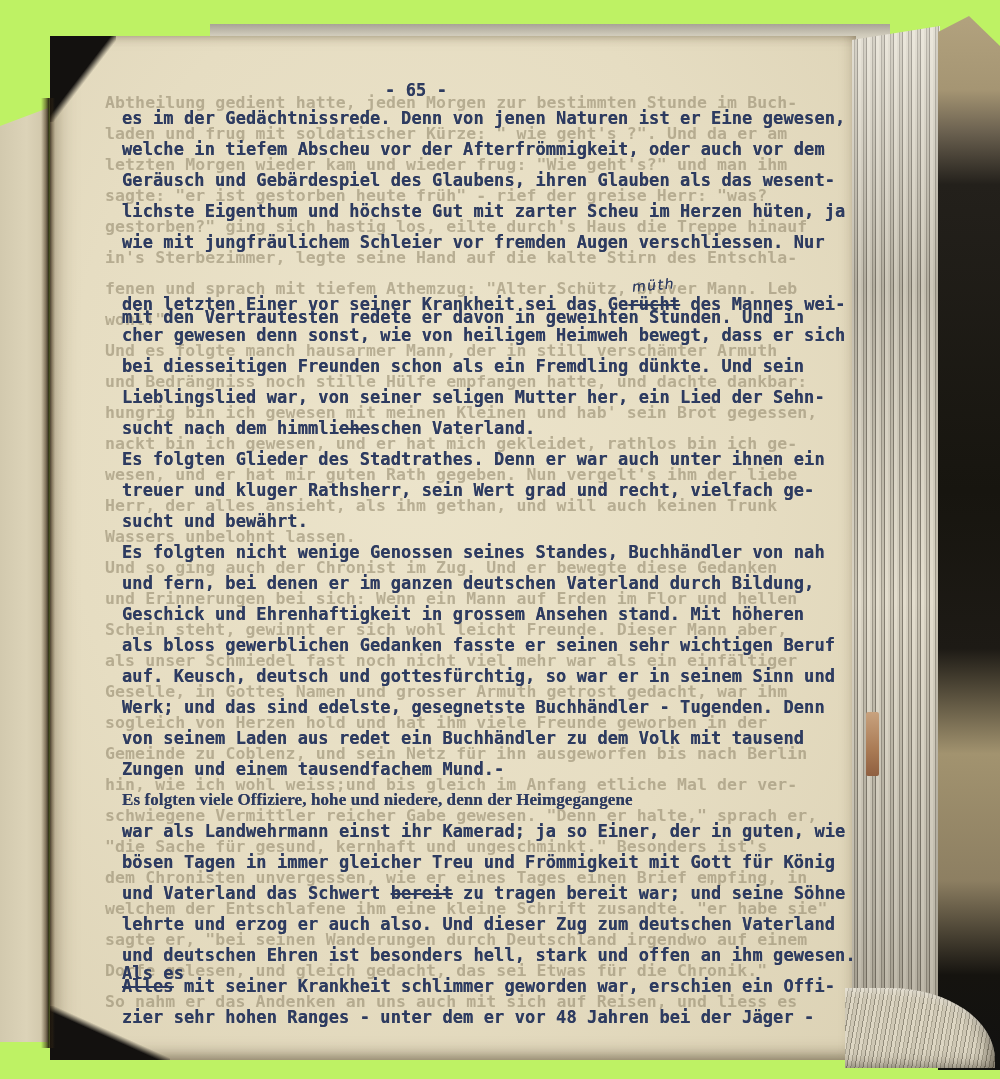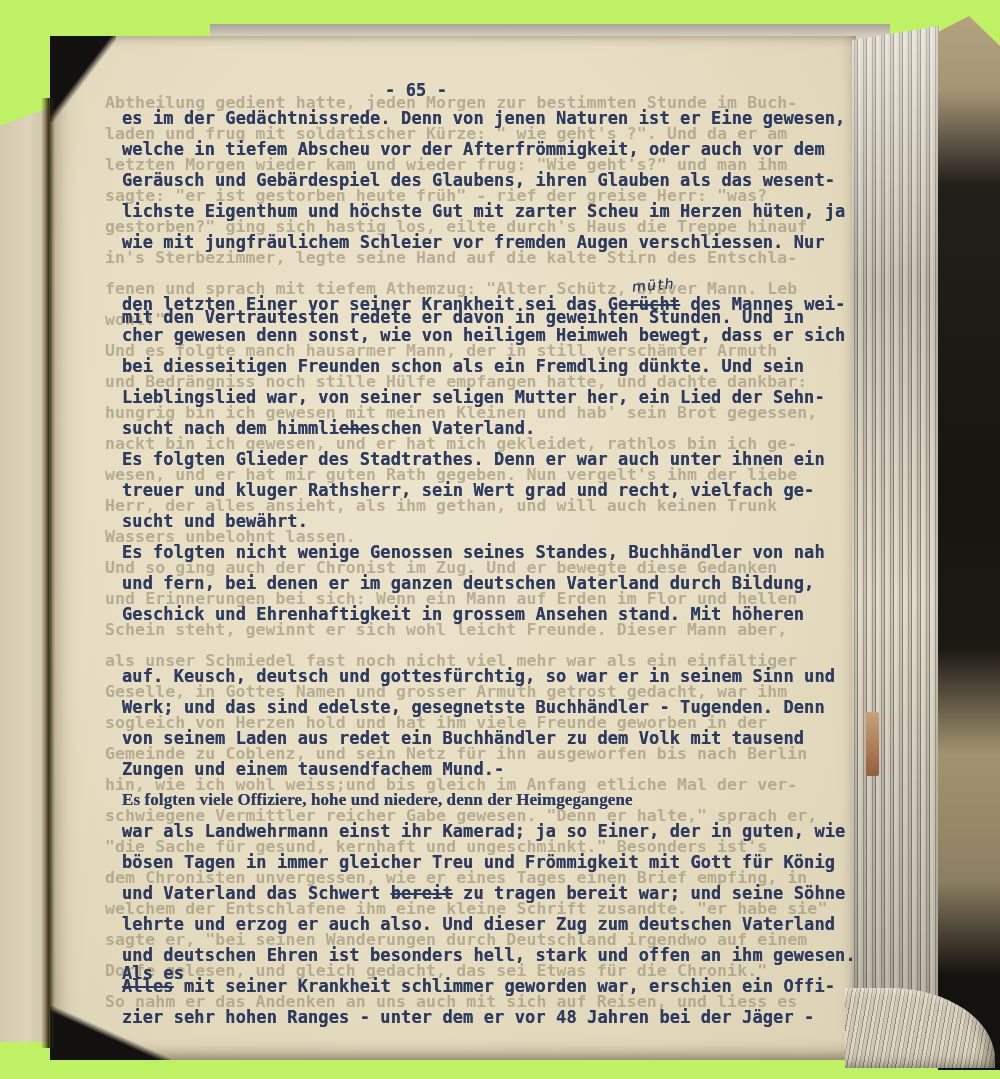--- a/index.html
+++ b/index.html
@@ -150,20 +150,21 @@
         <div class="tline" style="top: 289px;"><span>cher gewesen denn sonst, wie von heiligem Heimweh bewegt, dass er sich</span></div>
         <div class="tline" style="top: 320px;"><span>bei diesseitigen Freunden schon als ein Fremdling dünkte. Und sein</span></div>
         <div class="tline" style="top: 351px;"><span>Lieblingslied war, von seiner seligen Mutter her, ein Lied der Sehn-</span></div>
         <div class="tline" style="top: 382px;"><span>sucht nach dem himmli</span><span class="strike">ehe</span><span>schen Vaterland.</span></div>
         <div class="tline" style="top: 413px;"><span>Es folgten Glieder des Stadtrathes. Denn er war auch unter ihnen ein</span></div>
         <div class="tline" style="top: 444px;"><span>treuer und kluger Rathsherr, sein Wert grad und recht, vielfach ge-</span></div>
         <div class="tline" style="top: 475px;"><span>sucht und bewährt.</span></div>
         <div class="tline" style="top: 506px;"><span>Es folgten nicht wenige Genossen seines Standes, Buchhändler von nah</span></div>
         <div class="tline" style="top: 537px;"><span>und fern, bei denen er im ganzen deutschen Vaterland durch Bildung,</span></div>
         <div class="tline" style="top: 568px;"><span>Geschick und Ehrenhaftigkeit in grossem Ansehen stand. Mit höheren</span></div>
+        <div class="tline" style="top: 599px;"><span>als bloss gewerblichen Gedanken fasste er seinen sehr wichtigen Beruf</span></div>
         <div class="tline" style="top: 630px;"><span>auf. Keusch, deutsch und gottesfürchtig, so war er in seinem Sinn und</span></div>
         <div class="tline" style="top: 692px;"><span>von seinem Laden aus redet ein Buchhändler zu dem Volk mit tausend</span></div>
         <div class="tline" style="top: 661px;"><span>Werk; und das sind edelste, gesegnetste Buchhändler - Tugenden. Denn</span></div>
         <div class="tline" style="top: 723px;"><span>Zungen und einem tausendfachem Mund.-</span></div>
         <div class="tline" style="top: 754px; font-family: Liberation Serif, serif;"><span>Es folgten viele Offiziere, hohe und niedere, denn der Heimgegangene</span></div>
         <div class="tline" style="top: 785px;"><span>war als Landwehrmann einst ihr Kamerad; ja so Einer, der in guten, wie</span></div>
         <div class="tline" style="top: 816px;"><span>bösen Tagen in immer gleicher Treu und Frömmigkeit mit Gott für König</span></div>
         <div class="tline" style="top: 847px;"><span>und Vaterland das Schwert </span><span class="strike">bereit</span><span> zu tragen bereit war; und seine Söhne</span></div>
         <div class="tline" style="top: 878px;"><span>lehrte und erzog er auch also. Und dieser Zug zum deutschen Vaterland</span></div>
         <div class="tline" style="top: 909px;"><span>und deutschen Ehren ist besonders hell, stark und offen an ihm gewesen.</span></div>

